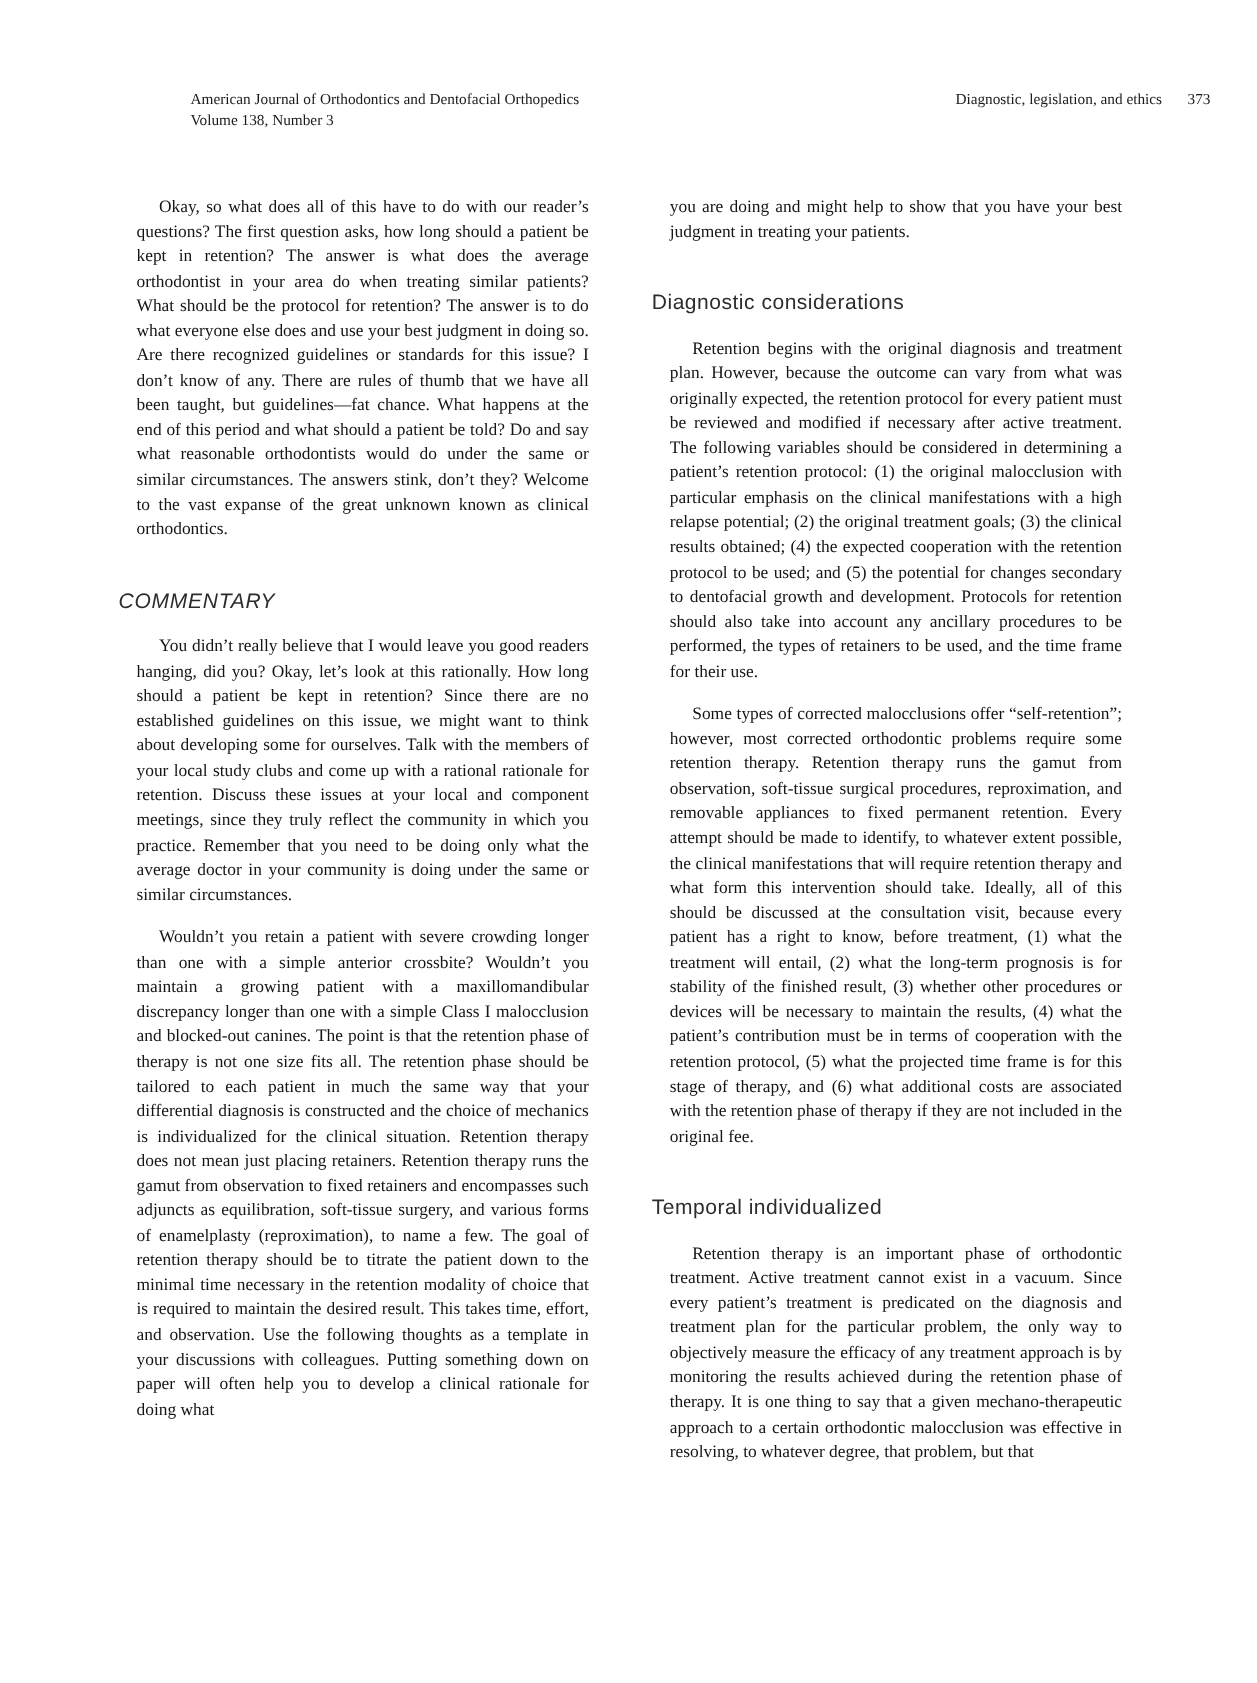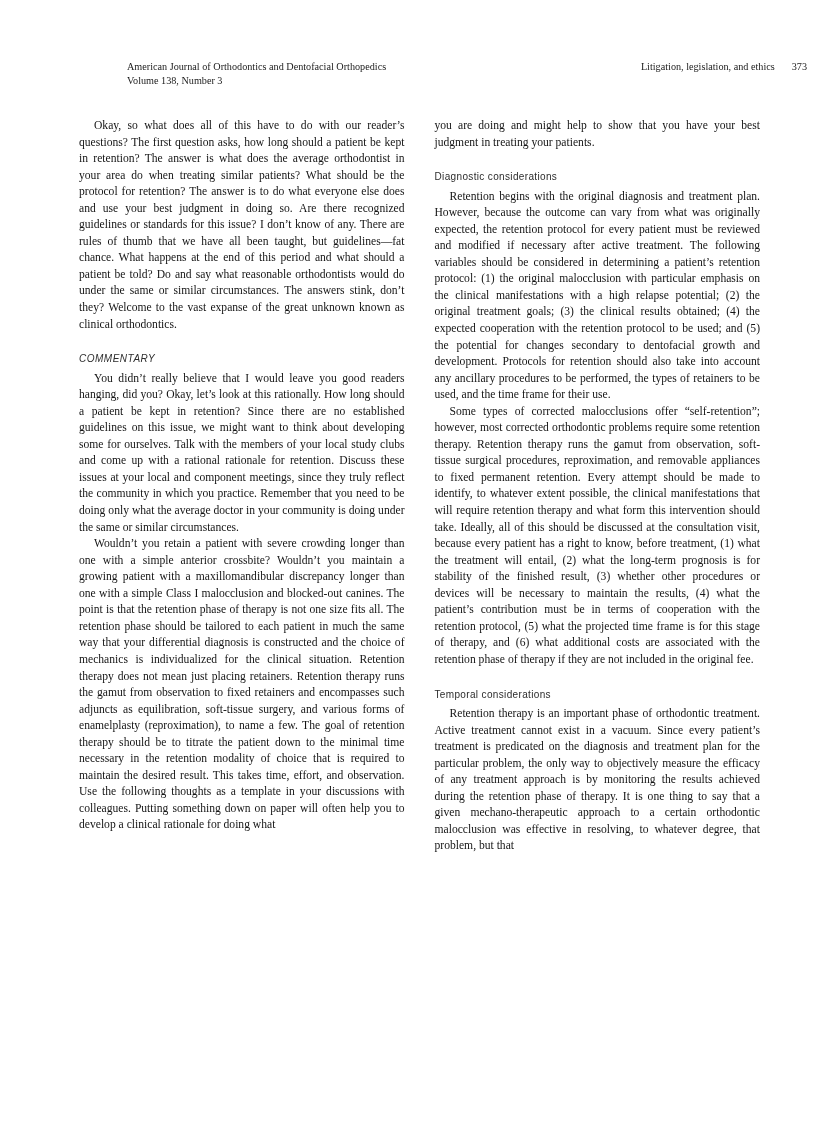--- a/index.html
+++ b/index.html
@@ -60,37 +60,37 @@
     display: flex;
     gap: 30px;
     align-items: flex-start;
   }
   .col {
     width: 325.5px;
     flex: 0 0 325.5px;
   }
 
   p.body-text {
-    margin: 0;
+    margin: 12px;
     font-family: "Liberation Serif", "DejaVu Serif", serif;
     font-size: 11.6px;
     line-height: 16.55px;
     text-align: justify;
     text-justify: inter-word;
     text-indent: 15px;
     color: #141414;
     hyphens: manual;
     -webkit-hyphens: manual;
   }
   p.body-text.no-indent { text-indent: 0; }
 
   h2.section-head {
     margin: 0;
     font-family: "Liberation Sans", "DejaVu Sans", sans-serif;
-    font-size: 10px;
+    font-size: 14px;
     font-weight: normal;
     letter-spacing: 0.35px;
     line-height: 16.55px;
     color: #2c2c2c;
     text-transform: none;
   }
   h2.section-head.commentary {
     letter-spacing: 0.5px;
     font-style: italic;
   }
@@ -99,21 +99,21 @@
   .gap-before-head { height: 18px; }
   .gap-after-head  { height: 3px; }
 </style>
 </head>
 <body>
 
 <div class="page">
 
   <div class="running-head">
     <div class="rh-left"><span>American Journal of Orthodontics and Dentofacial Orthopedics</span><br><span>Volume 138, Number 3</span></div>
-    <div class="rh-right"><span>Litigation, legislation, and ethics</span><span class="page-no">373</span></div>
+    <div class="rh-right"><span>Diagnostic, legislation, and ethics</span><span class="page-no">373</span></div>
   </div>
 
   <div class="columns">
 
     <div class="col">
       <p class="body-text">Okay, so what does all of this have to do with our reader’s questions? The first question asks, how long should a patient be kept in retention? The answer is what does the average orthodontist in your area do when treating similar patients? What should be the protocol for retention? The answer is to do what everyone else does and use your best judgment in doing so. Are there recognized guidelines or standards for this issue? I don’t know of any. There are rules of thumb that we have all been taught, but guidelines—fat chance. What happens at the end of this period and what should a patient be told? Do and say what reasonable orthodontists would do under the same or similar circumstances. The answers stink, don’t they? Welcome to the vast expanse of the great unknown known as clinical orthodontics.</p>
       <div class="gap-before-head"></div>
       <h2 class="section-head commentary">COMMENTARY</h2>
       <div class="gap-after-head"></div>
       <p class="body-text">You didn’t really believe that I would leave you good readers hanging, did you? Okay, let’s look at this rationally. How long should a patient be kept in retention? Since there are no established guidelines on this issue, we might want to think about developing some for ourselves. Talk with the members of your local study clubs and come up with a rational rationale for retention. Discuss these issues at your local and component meetings, since they truly reflect the community in which you practice. Remember that you need to be doing only what the average doctor in your community is doing under the same or similar circumstances.</p>
@@ -121,20 +121,20 @@
     </div>
 
     <div class="col">
       <p class="body-text no-indent">you are doing and might help to show that you have your best judgment in treating your patients.</p>
       <div class="gap-before-head"></div>
       <h2 class="section-head">Diagnostic considerations</h2>
       <div class="gap-after-head"></div>
       <p class="body-text">Retention begins with the original diagnosis and treatment plan. However, because the outcome can vary from what was originally expected, the retention protocol for every patient must be reviewed and modified if necessary after active treatment. The following variables should be considered in determining a patient’s retention protocol: (1) the original malocclusion with particular emphasis on the clinical manifestations with a high relapse potential; (2) the original treatment goals; (3) the clinical results obtained; (4) the expected cooperation with the retention protocol to be used; and (5) the potential for changes secondary to dentofacial growth and development. Protocols for retention should also take into account any ancillary procedures to be performed, the types of retainers to be used, and the time frame for their use.</p>
       <p class="body-text">Some types of corrected malocclusions offer “self-retention”; however, most corrected orthodontic problems require some retention therapy. Retention therapy runs the gamut from observation, soft-tissue surgical procedures, reproximation, and removable appliances to fixed permanent retention. Every attempt should be made to identify, to whatever extent possible, the clinical manifestations that will require retention therapy and what form this intervention should take. Ideally, all of this should be discussed at the consultation visit, because every patient has a right to know, before treatment, (1) what the treatment will entail, (2) what the long-term prognosis is for stability of the finished result, (3) whether other procedures or devices will be necessary to maintain the results, (4) what the patient’s contribution must be in terms of cooperation with the retention protocol, (5) what the projected time frame is for this stage of therapy, and (6) what additional costs are associated with the retention phase of therapy if they are not included in the original fee.</p>
       <div class="gap-before-head"></div>
-      <h2 class="section-head">Temporal considerations</h2>
+      <h2 class="section-head">Temporal individualized</h2>
       <div class="gap-after-head"></div>
       <p class="body-text">Retention therapy is an important phase of orthodontic treatment. Active treatment cannot exist in a vacuum. Since every patient’s treatment is predicated on the diagnosis and treatment plan for the particular problem, the only way to objectively measure the efficacy of any treatment approach is by monitoring the results achieved during the retention phase of therapy. It is one thing to say that a given mechano-therapeutic approach to a certain orthodontic malocclusion was effective in resolving, to whatever degree, that problem, but that</p>
     </div>
 
   </div>
 
 </div>
 
 </body></html>

